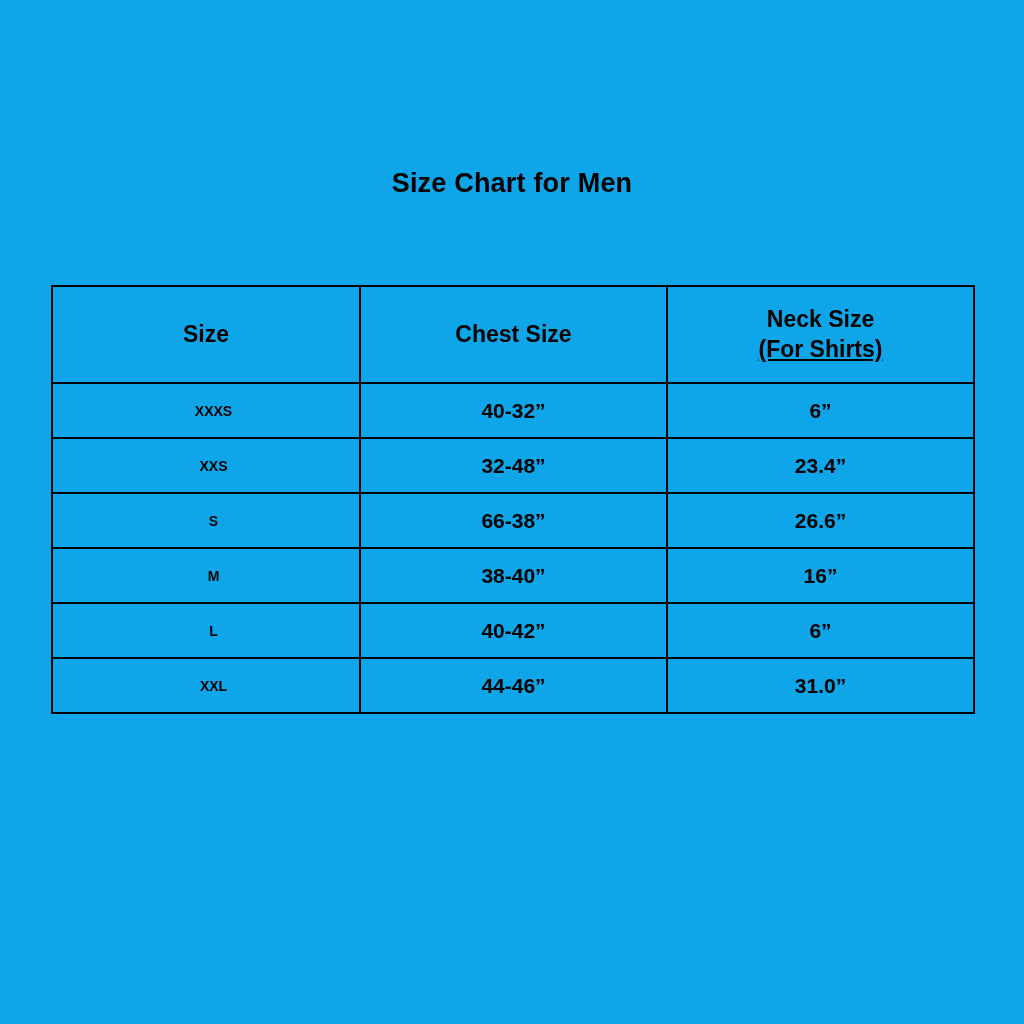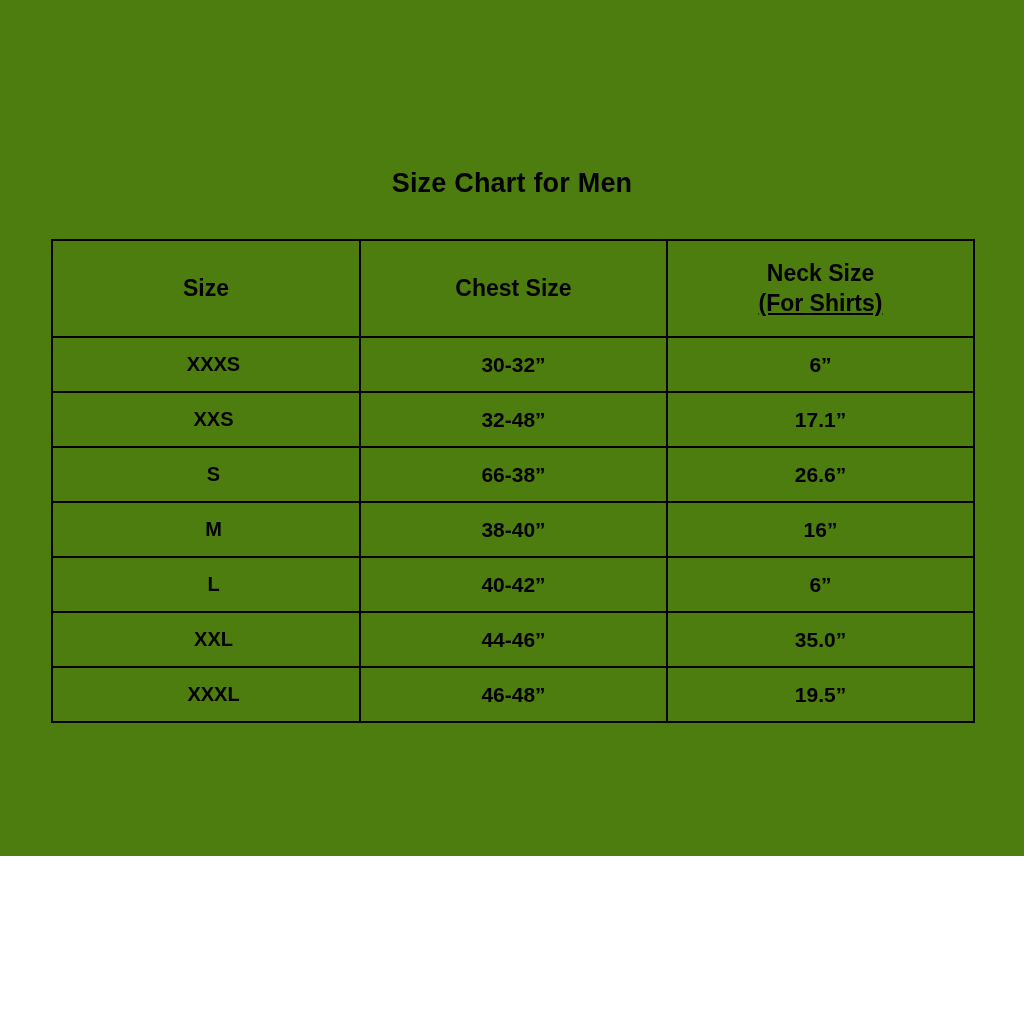--- a/index.html
+++ b/index.html
@@ -13,22 +13,22 @@
     font-family: "Liberation Sans", sans-serif;
     color: #000000;
     position: relative;
     overflow: hidden;
   }
   .page {
     position: absolute;
     left: 0;
     top: 0;
     width: 1024px;
-    height: 856px;
-    background: #4d7c0f;
+    height: 1024px;
+    background: #0ea5e9;
   }
   .chart-title {
     position: absolute;
     left: 0;
     top: 168px;
     width: 1024px;
     text-align: center;
     font-size: 27px;
     font-weight: bold;
     letter-spacing: 0.2px;
@@ -37,20 +37,21 @@
   .size-table-wrap {
     position: absolute;
     left: 51px;
     top: 239px;
     width: 922px;
   }
   table.size-table {
     border-collapse: collapse;
     width: 922px;
     table-layout: fixed;
+    margin-top: 46px;
   }
   table.size-table td,
   table.size-table th {
     border: 2px solid #000000;
     text-align: center;
     vertical-align: middle;
     font-weight: bold;
     color: #000000;
     padding: 0;
   }
@@ -67,21 +68,21 @@
     display: block;
     font-size: 23px;
     font-weight: bold;
     text-decoration: underline;
   }
   tbody td {
     height: 53px;
     font-size: 21px;
   }
   tbody td.cell-size {
-    font-size: 20px;
+    font-size: 14px;
     padding-left: 15px;
   }
 </style>
 </head>
 <body>
 
 <div class="page">
 
   <div class="chart-title">Size Chart for Men</div>
 
@@ -102,50 +103,45 @@
           </th>
           <th>
             <span>Neck Size</span>
             <span class="sub">(For Shirts)</span>
           </th>
         </tr>
       </thead>
       <tbody>
         <tr>
           <td class="cell-size">XXXS</td>
-          <td>30-32”</td>
+          <td>40-32”</td>
           <td>6”</td>
         </tr>
         <tr>
           <td class="cell-size">XXS</td>
           <td>32-48”</td>
-          <td>17.1”</td>
+          <td>23.4”</td>
         </tr>
         <tr>
           <td class="cell-size">S</td>
           <td>66-38”</td>
           <td>26.6”</td>
         </tr>
         <tr>
           <td class="cell-size">M</td>
           <td>38-40”</td>
           <td>16”</td>
         </tr>
         <tr>
           <td class="cell-size">L</td>
           <td>40-42”</td>
           <td>6”</td>
         </tr>
         <tr>
           <td class="cell-size">XXL</td>
           <td>44-46”</td>
-          <td>35.0”</td>
-        </tr>
-        <tr>
-          <td class="cell-size">XXXL</td>
-          <td>46-48”</td>
-          <td>19.5”</td>
+          <td>31.0”</td>
         </tr>
       </tbody>
     </table>
   </div>
 
 </div>
 
 </body></html>

